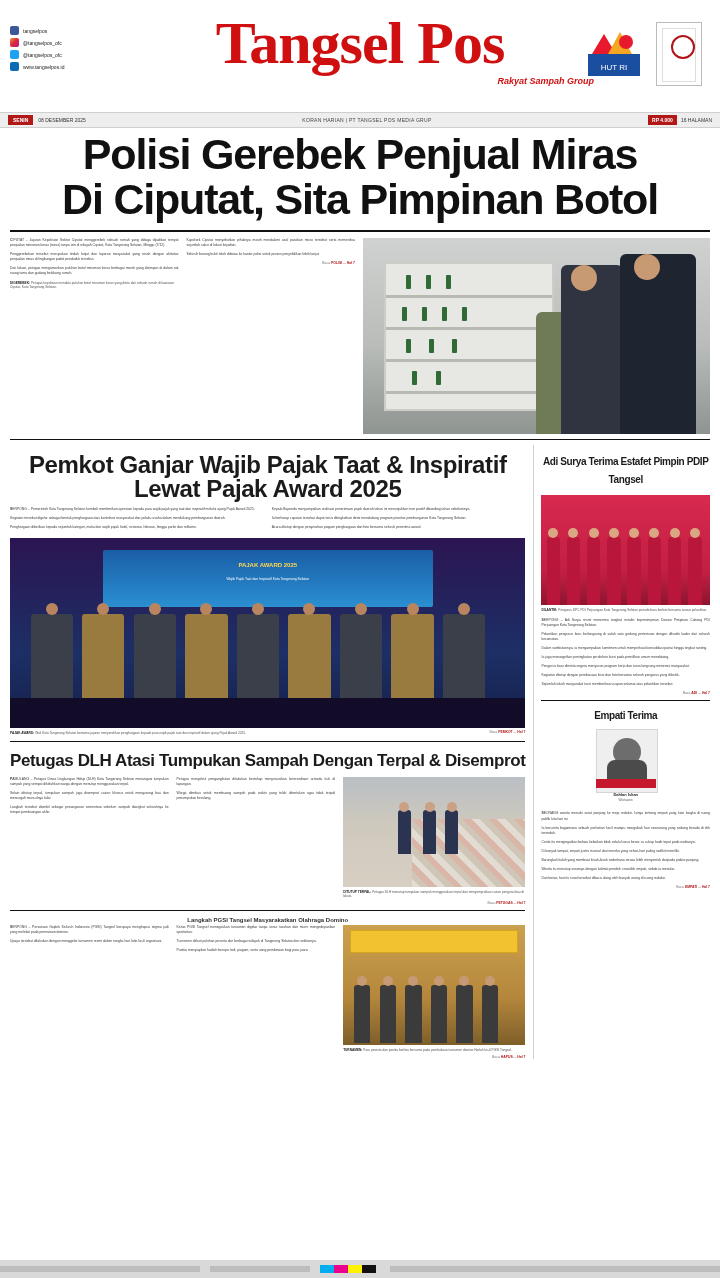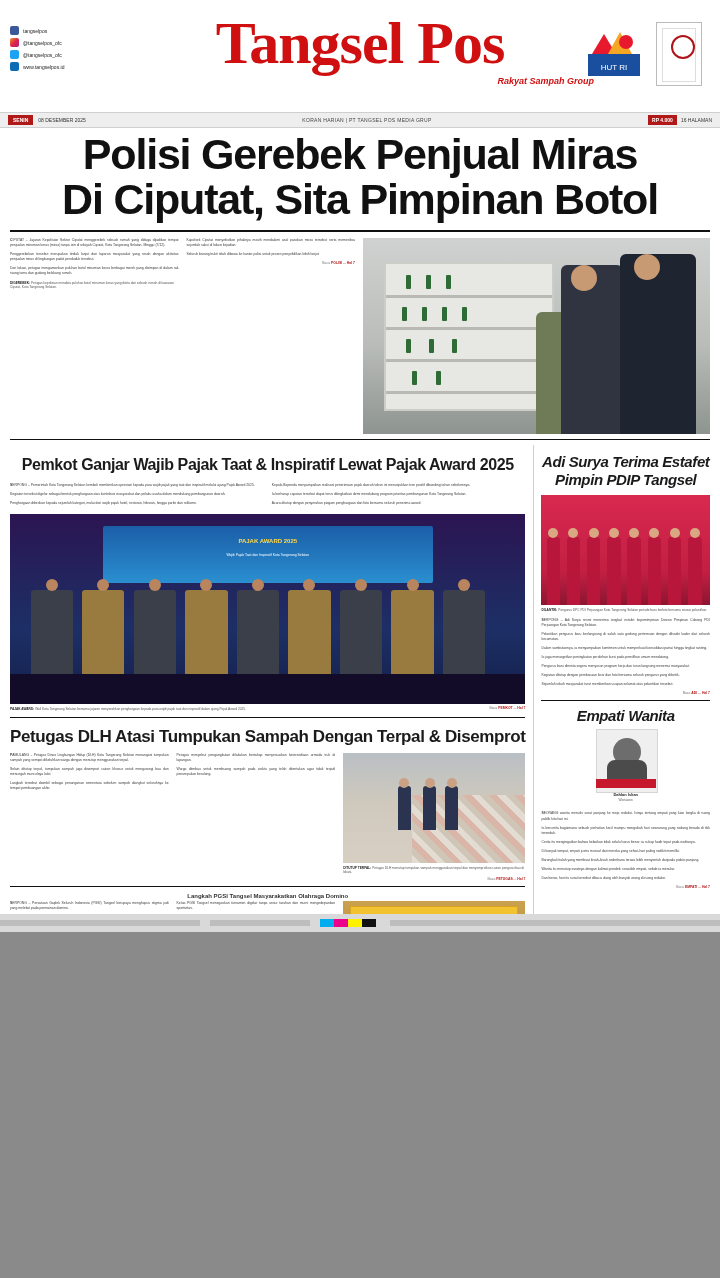--- a/index.html
+++ b/index.html
@@ -1,18 +1,18 @@
 <!DOCTYPE html>
 <html><head>
 <meta charset="utf-8">
 <style>
   html,body{margin:0;padding:0;background:#8a8a8a;}
   body{font-family:"Liberation Sans", sans-serif;}
   #page{
-    position:relative;width:720px;height:932px;background:#ffffff;overflow:hidden;
+    position:relative;width:720px;height:1278px;background:#ffffff;overflow:hidden;
   }
   
   .masthead{position:relative;height:112px;border-bottom:0;}
   .mast-left{position:absolute;left:10px;top:26px;width:86px;font-size:5px;line-height:8px;color:#222;}
   .mast-left .row{display:flex;align-items:center;margin-bottom:3px;}
   .sicon{width:9px;height:9px;border-radius:2px;margin-right:4px;flex:none;}
   .sicon.fb{background:#3b5998;}
   .sicon.ig{background:linear-gradient(135deg,#f09433,#dc2743,#bc1888);}
   .sicon.tw{background:#1da1f2;}
   .sicon.web{background:#0b6bb5;}
@@ -53,25 +53,25 @@
   .cols{display:flex;gap:8px;}
   .col{flex:1;}
   .colwide{flex:2.06;}
   .colside{flex:1.03;border-left:1px solid #cfcfcf;padding-left:7px;}
 
   .body-txt{font-size:3.4px;line-height:5.1px;color:#3a3a3a;text-align:justify;}
   .body-txt p{margin:0 0 4px 0;}
   .lead::first-letter{font-weight:bold;}
 
   .sub-head{
-    font-family:"Liberation Sans", sans-serif;font-weight:bold;font-size:16px;line-height:24px;
+    font-family:"Liberation Sans", sans-serif;font-weight:bold;font-size:24px;line-height:24px;
     color:#1b1b1b;text-align:center;margin:8px 0 6px 0;letter-spacing:-.4px;
   }
   .sub-head.small{font-size:17px;line-height:21px;}
-  .sub-head.side{font-size:15px;line-height:18px;font-style:italic;}
+  .sub-head.side{font-size:10px;line-height:18px;}
   .miniline{font-size:6px;text-align:center;color:#333;margin:6px 0 2px 0;font-weight:bold;}
   .hr-thin{height:1px;background:#111;margin:5px 0;}
   .caption{font-size:3.2px;line-height:4.6px;color:#555;margin-top:3px;}
   .cap-b{font-weight:bold;color:#222;}
   .jump{font-size:3.4px;color:#777;text-align:right;margin-top:2px;}
   .jump b{color:#b11818;}
 
   
   .photo{position:relative;overflow:hidden;background:#cfcfcf;}
   .ph-police{height:196px;}
@@ -470,21 +470,21 @@
           <p>Kegiatan ditutup dengan pembacaan ikrar dan foto bersama seluruh pengurus yang dilantik.</p>
           <p>Sejumlah tokoh masyarakat turut memberikan ucapan selamat atas pelantikan tersebut.</p>
         </div>
         <div class="jump">
           <span>Baca</span>
           <b>ADI ... Hal 7</b>
         </div>
 
         <div class="hr-thin"></div>
 
-        <div class="sub-head side" style="margin:6px 0 2px;">Empati Wanita</div>
+        <div class="sub-head side" style="margin:6px 0 2px;">Empati Terima</div>
 
         <div class="colm">
           <div class="frame">
             <div class="hd"></div>
               <div class="bd"></div>
           </div>
           <div class="bar"></div>
           <div class="nm">Dahlan Iskan</div>
           <div class="rl">Wartawan</div>
         </div>

